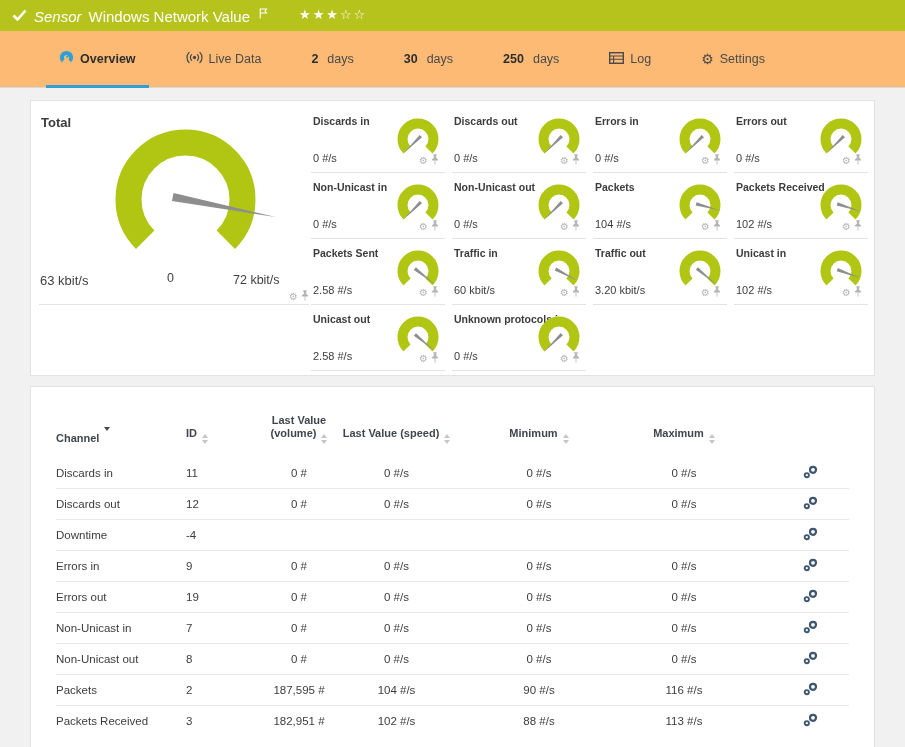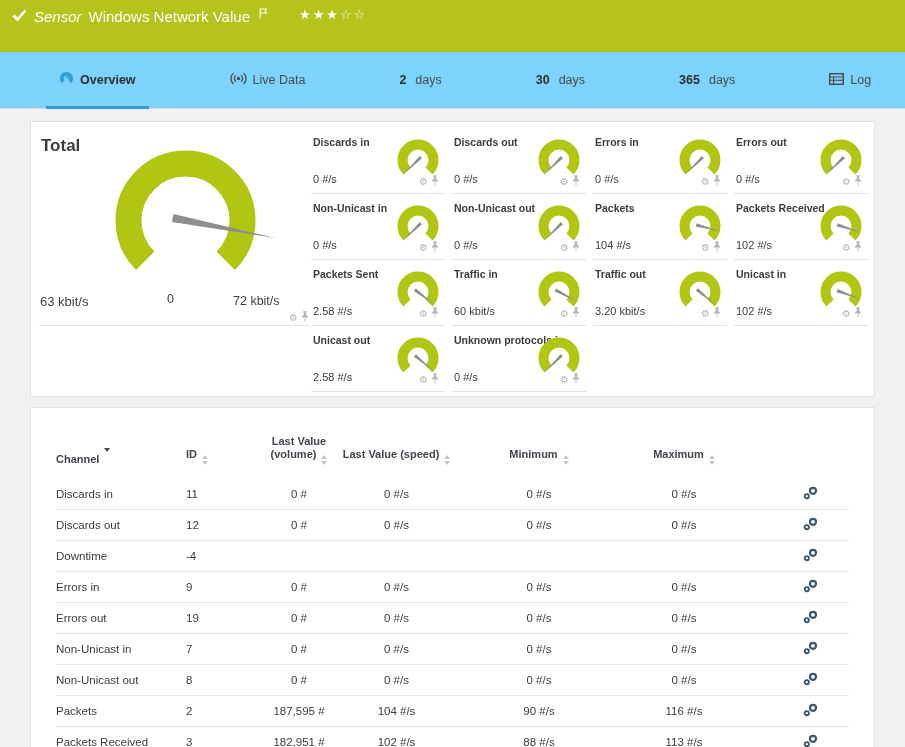--- a/index.html
+++ b/index.html
@@ -5,41 +5,40 @@
   * { margin:0; padding:0; box-sizing:border-box; }
   html,body { width:905px; height:747px; overflow:hidden; }
   body {
     font-family:"Liberation Sans", sans-serif;
     background:#f1f1f1;
     color:#3f3f3f;
     position:relative;
   }
   
   .sensor-header {
-    height:52px;
+    height:31px;
     background:var(--green-header,#b6c31d);
     color:#fff;
     position:relative;
     padding:7px 16px 0 12px;
   }
   .sensor-header .title-row { display:flex; align-items:center; gap:7px; }
   .sensor-header .kind { font-style:italic; font-size:15px; }
   .sensor-header .title { font-size:15px; }
   .sensor-header .flag { margin-left:2px; align-self:flex-start; margin-top:-2px; }
   .sensor-header .stars { margin-left:24px; font-size:13px; letter-spacing:2px; margin-top:-4px; cursor:pointer; }
   .sensor-header .ok-badge { font-size:11px; font-weight:bold; margin:4px 0 0 34px; }
   
   .tabbar {
     height:57px;
     display:flex;
     align-items:stretch;
     padding-left:46px;
     border-bottom:1px solid #d9d9d9;
-    background:#7dd3fc;
-    gap:44px;
+    background:#fdba74;
   }
   .tab {
     display:flex; align-items:center; gap:6px;
     padding:0 13px; margin-right:24px;
     font-size:12.5px; color:#4a4a4a;
     cursor:pointer; position:relative;
     white-space:nowrap;
   }
   .tab .num { font-weight:bold; color:#2e2e2e; margin-right:3px; }
   .tab.active { color:#2e2e2e; font-weight:bold; }
@@ -53,21 +52,21 @@
   .panel {
     background:#fff;
     border:1px solid #e2e2e2;
     margin:12px 30px 0 30px;
     position:relative;
   }
   .gauges-panel { height:276px; }
   .table-panel { margin-top:10px; height:362px; padding:0 25px; }
   
   .total-tile { position:absolute; left:0; top:0; width:280px; height:205px; }
-  .total-label { position:absolute; left:10px; top:14px; font-size:17px; font-weight:bold; color:#3c3c3c; }
+  .total-label { position:absolute; left:10px; top:14px; font-size:13px; font-weight:bold; color:#3c3c3c; }
   .total-gauge { position:absolute; left:72px; top:16px; width:165px; height:165px; }
   .total-gauge svg { overflow:visible; }
   .total-value { position:absolute; left:9px; top:172px; font-size:13px; }
   .scale-min { position:absolute; left:136px; top:170px; font-size:12.5px; }
   .scale-max { position:absolute; left:202px; top:172px; font-size:12.5px; }
   .total-border { position:absolute; left:8px; top:203px; width:270px; height:1px; background:#e2e2e2; }
   .tile-icons { position:absolute; display:flex; align-items:center; gap:3px; color:#b5b5b5; }
   .total-tile .tile-icons { left:258px; top:186px; }
   .tile-icons .gear-glyph { font-size:10px; color:#b5b5b5; cursor:pointer; }
   .tile-icons svg { cursor:pointer; }
@@ -145,21 +144,21 @@
   </div>
   <div class="tab">
     <span class="num">2</span>
     <span>days</span>
   </div>
   <div class="tab">
     <span class="num">30</span>
     <span>days</span>
   </div>
   <div class="tab">
-    <span class="num">365</span>
+    <span class="num">250</span>
     <span>days</span>
   </div>
   <div class="tab">
     <span>
       <svg width="15" height="12" viewBox="0 0 15 12">
           <rect x="0.7" y="0.7" width="13.6" height="10.6" fill="none" stroke="#4a4a4a" stroke-width="1.4"></rect>
           <path d="M0.7 4 H14.3 M0.7 7.3 H14.3 M4.6 4 V11.3" stroke="#4a4a4a" stroke-width="1.1"></path>
         </svg>
     </span>
     <span>Log</span>

